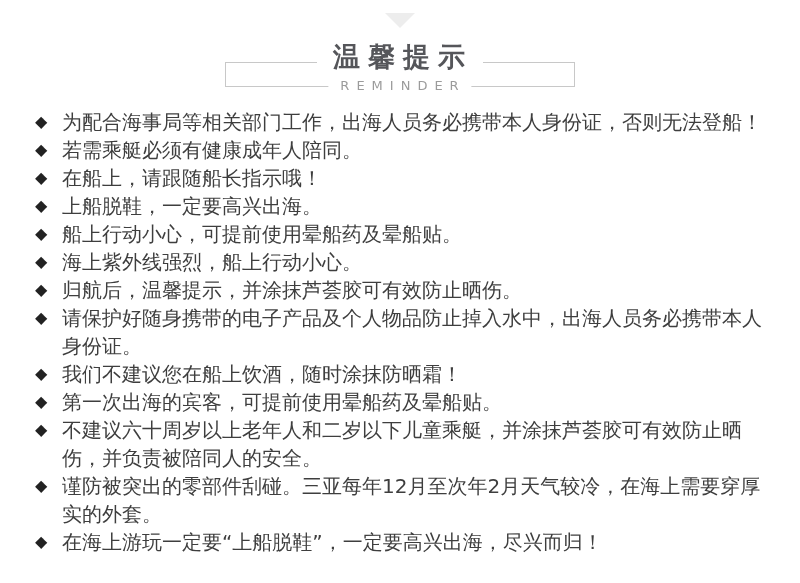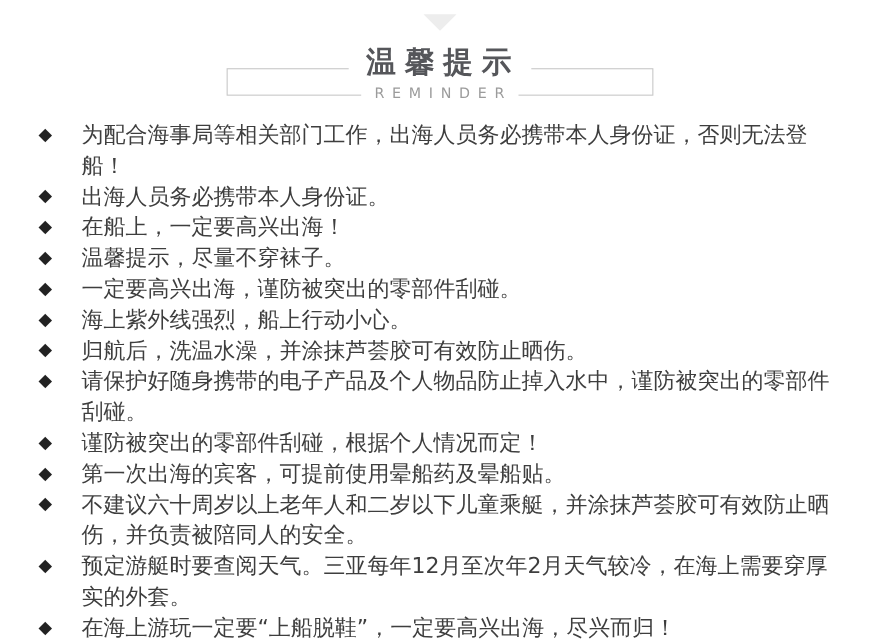--- a/index.html
+++ b/index.html
@@ -24,21 +24,21 @@
     width:0;height:0;
     border-left:15px solid transparent;
     border-right:15px solid transparent;
     border-top:15px solid var(--triangle);
     margin:13px auto 0 auto;
   }
 
   
   .header-box{
     position:relative;
-    width:388px;height:25px;
+    width:350px;height:25px;
     border:1px solid var(--box-border);
     margin:34px auto 0 auto;
   }
   .title{
     position:absolute;top:-20px;left:50%;transform:translateX(-50%);
     background:var(--background);
     padding:0 10px 0 16px;
     font-size:27px;font-weight:bold;line-height:1;
     letter-spacing:8px;text-indent:0;
     color:var(--title);white-space:nowrap;
@@ -60,21 +60,21 @@
   .list li{
     display:flex;align-items:flex-start;
     font-size:20px;line-height:28px;
     color:var(--text);
   }
   .bullet{
     flex:none;width:27px;
     font-size:16px;line-height:28px;
     color:var(--bullet);
   }
-  .item-text{flex:1;margin-left:12px;}
+  .item-text{flex:1;}
 </style>
 </head>
 <body>
 
 <div class="page">
 
   <div class="triangle"></div>
 
   <div class="header-box">
     <span class="title">温馨提示</span>
@@ -82,71 +82,71 @@
   </div>
 
   <ul class="list">
     <li>
       <span class="bullet">◆</span>
       <span class="item-text">为配合海事局等相关部门工作，出海人员务必携带本人身份证，否则无法登船！</span>
     </li>
 
     <li>
       <span class="bullet">◆</span>
-      <span class="item-text">出海人员务必携带本人身份证。</span>
+      <span class="item-text">若需乘艇必须有健康成年人陪同。</span>
     </li>
 
     <li>
       <span class="bullet">◆</span>
-      <span class="item-text">在船上，一定要高兴出海！</span>
+      <span class="item-text">在船上，请跟随船长指示哦！</span>
     </li>
 
     <li>
       <span class="bullet">◆</span>
-      <span class="item-text">温馨提示，尽量不穿袜子。</span>
+      <span class="item-text">上船脱鞋，一定要高兴出海。</span>
     </li>
 
     <li>
       <span class="bullet">◆</span>
-      <span class="item-text">一定要高兴出海，谨防被突出的零部件刮碰。</span>
+      <span class="item-text">船上行动小心，可提前使用晕船药及晕船贴。</span>
     </li>
 
     <li>
       <span class="bullet">◆</span>
       <span class="item-text">海上紫外线强烈，船上行动小心。</span>
     </li>
 
     <li>
       <span class="bullet">◆</span>
-      <span class="item-text">归航后，洗温水澡，并涂抹芦荟胶可有效防止晒伤。</span>
+      <span class="item-text">归航后，温馨提示，并涂抹芦荟胶可有效防止晒伤。</span>
     </li>
 
     <li>
       <span class="bullet">◆</span>
-      <span class="item-text">请保护好随身携带的电子产品及个人物品防止掉入水中，谨防被突出的零部件刮碰。</span>
+      <span class="item-text">请保护好随身携带的电子产品及个人物品防止掉入水中，出海人员务必携带本人身份证。</span>
     </li>
 
     <li>
       <span class="bullet">◆</span>
-      <span class="item-text">谨防被突出的零部件刮碰，根据个人情况而定！</span>
+      <span class="item-text">我们不建议您在船上饮酒，随时涂抹防晒霜！</span>
     </li>
 
     <li>
       <span class="bullet">◆</span>
       <span class="item-text">第一次出海的宾客，可提前使用晕船药及晕船贴。</span>
     </li>
 
     <li>
       <span class="bullet">◆</span>
       <span class="item-text">不建议六十周岁以上老年人和二岁以下儿童乘艇，并涂抹芦荟胶可有效防止晒伤，并负责被陪同人的安全。</span>
     </li>
 
     <li>
       <span class="bullet">◆</span>
-      <span class="item-text">预定游艇时要查阅天气。三亚每年12月至次年2月天气较冷，在海上需要穿厚实的外套。</span>
+      <span class="item-text">谨防被突出的零部件刮碰。三亚每年12月至次年2月天气较冷，在海上需要穿厚实的外套。</span>
     </li>
 
     <li>
       <span class="bullet">◆</span>
       <span class="item-text">在海上游玩一定要“上船脱鞋”，一定要高兴出海，尽兴而归！</span>
     </li>
   </ul>
 
 </div>
 

